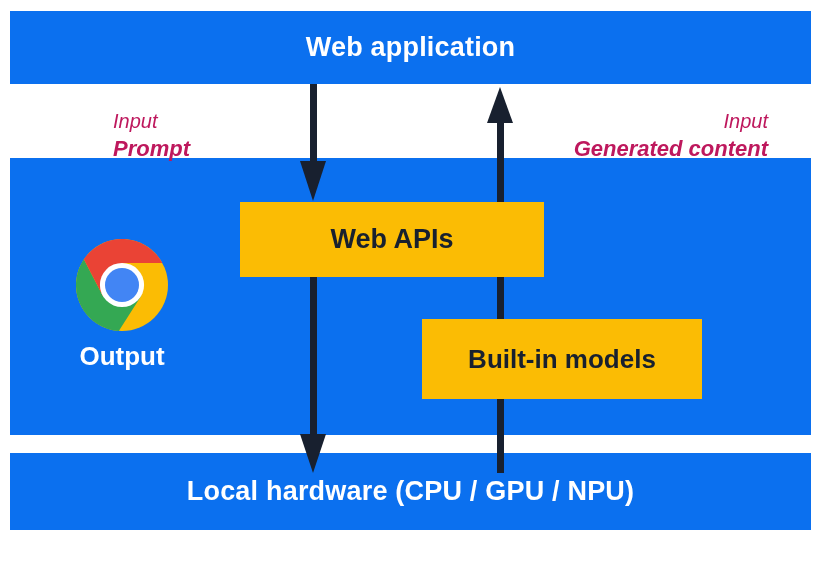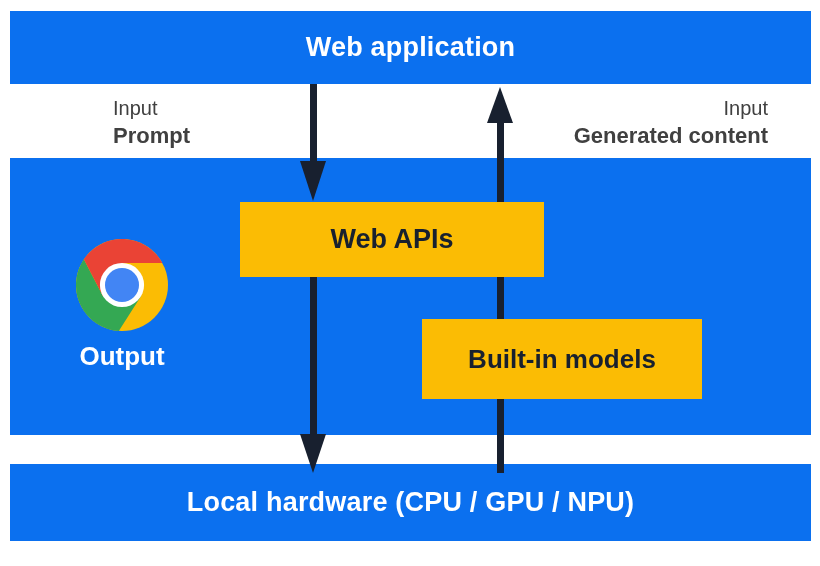--- a/index.html
+++ b/index.html
@@ -5,29 +5,29 @@
   html,body{margin:0;padding:0;background:#ffffff;}
   .stage{
     position:relative;width:820px;height:566px;background:#ffffff;overflow:hidden;
     font-family:"Liberation Sans", sans-serif;
   }
   .bar{
     position:absolute;left:10px;width:801px;background:#0b70ef;
     display:flex;align-items:center;justify-content:center;z-index:1;
   }
   .bar.top{top:11px;height:73px;}
-  .bar.bottom{top:464px;height:77px;text-align:center;}
+  .bar.bottom{top:453px;height:77px;text-align:center;}
   .bar .bar-label{
     color:#ffffff;font-size:27px;font-weight:bold;letter-spacing:.2px;
   }
   .panel{
     position:absolute;left:10px;top:158px;width:801px;height:277px;
     background:#0b70ef;z-index:1;
   }
-  .io-label{position:absolute;top:95px;z-index:2;color:#404040;}
+  .io-label{position:absolute;top:108px;z-index:2;color:#be185d;font-style:italic;}
   .io-label .io-title{font-size:20px;line-height:27px;}
   .io-label .io-value{font-size:22px;line-height:28px;font-weight:bold;}
   .io-left{left:113px;text-align:left;}
   .io-right{right:52px;text-align:right;}
   .chrome-logo{position:absolute;left:76px;top:239px;width:92px;height:92px;z-index:2;}
   .browser-label{
     position:absolute;left:42px;top:341px;width:160px;text-align:center;
     color:#ffffff;font-size:26px;font-weight:bold;z-index:2;
   }
   .vline{position:absolute;width:7px;background:#18202f;z-index:2;}

